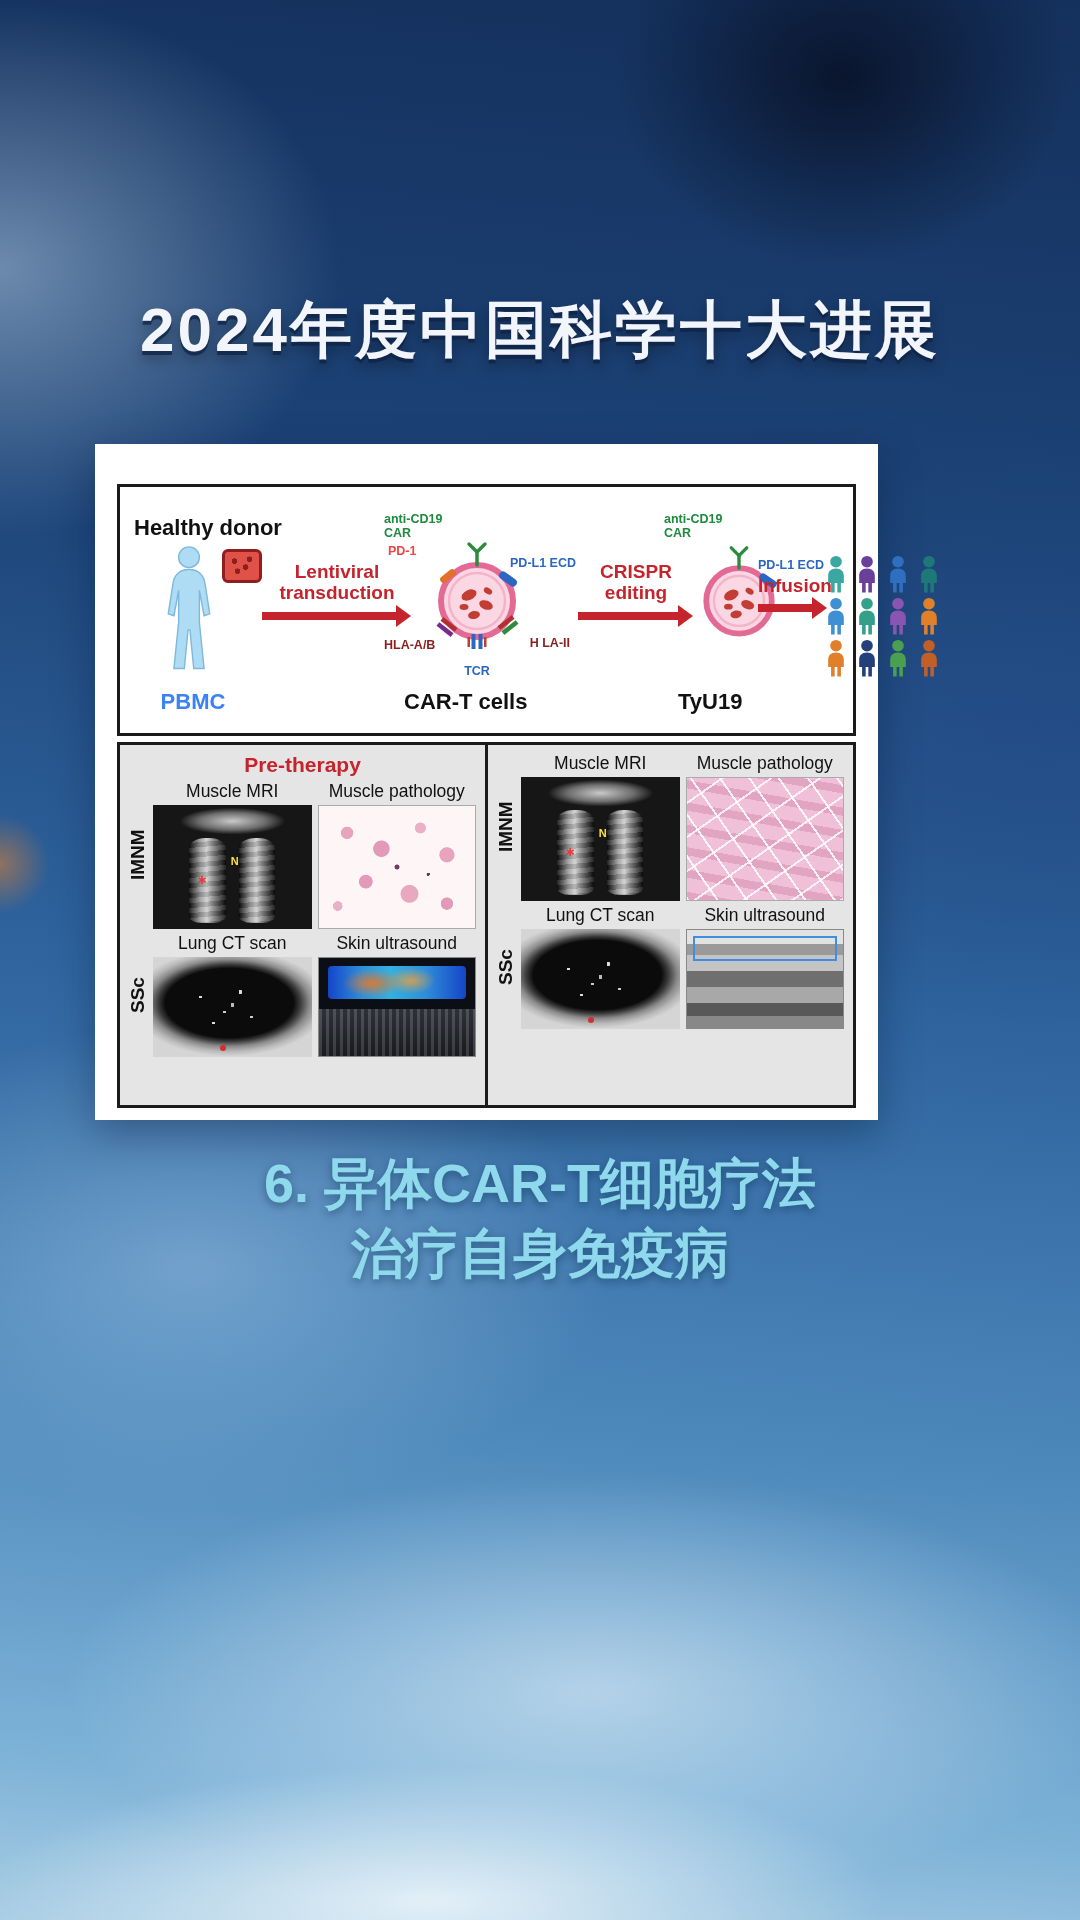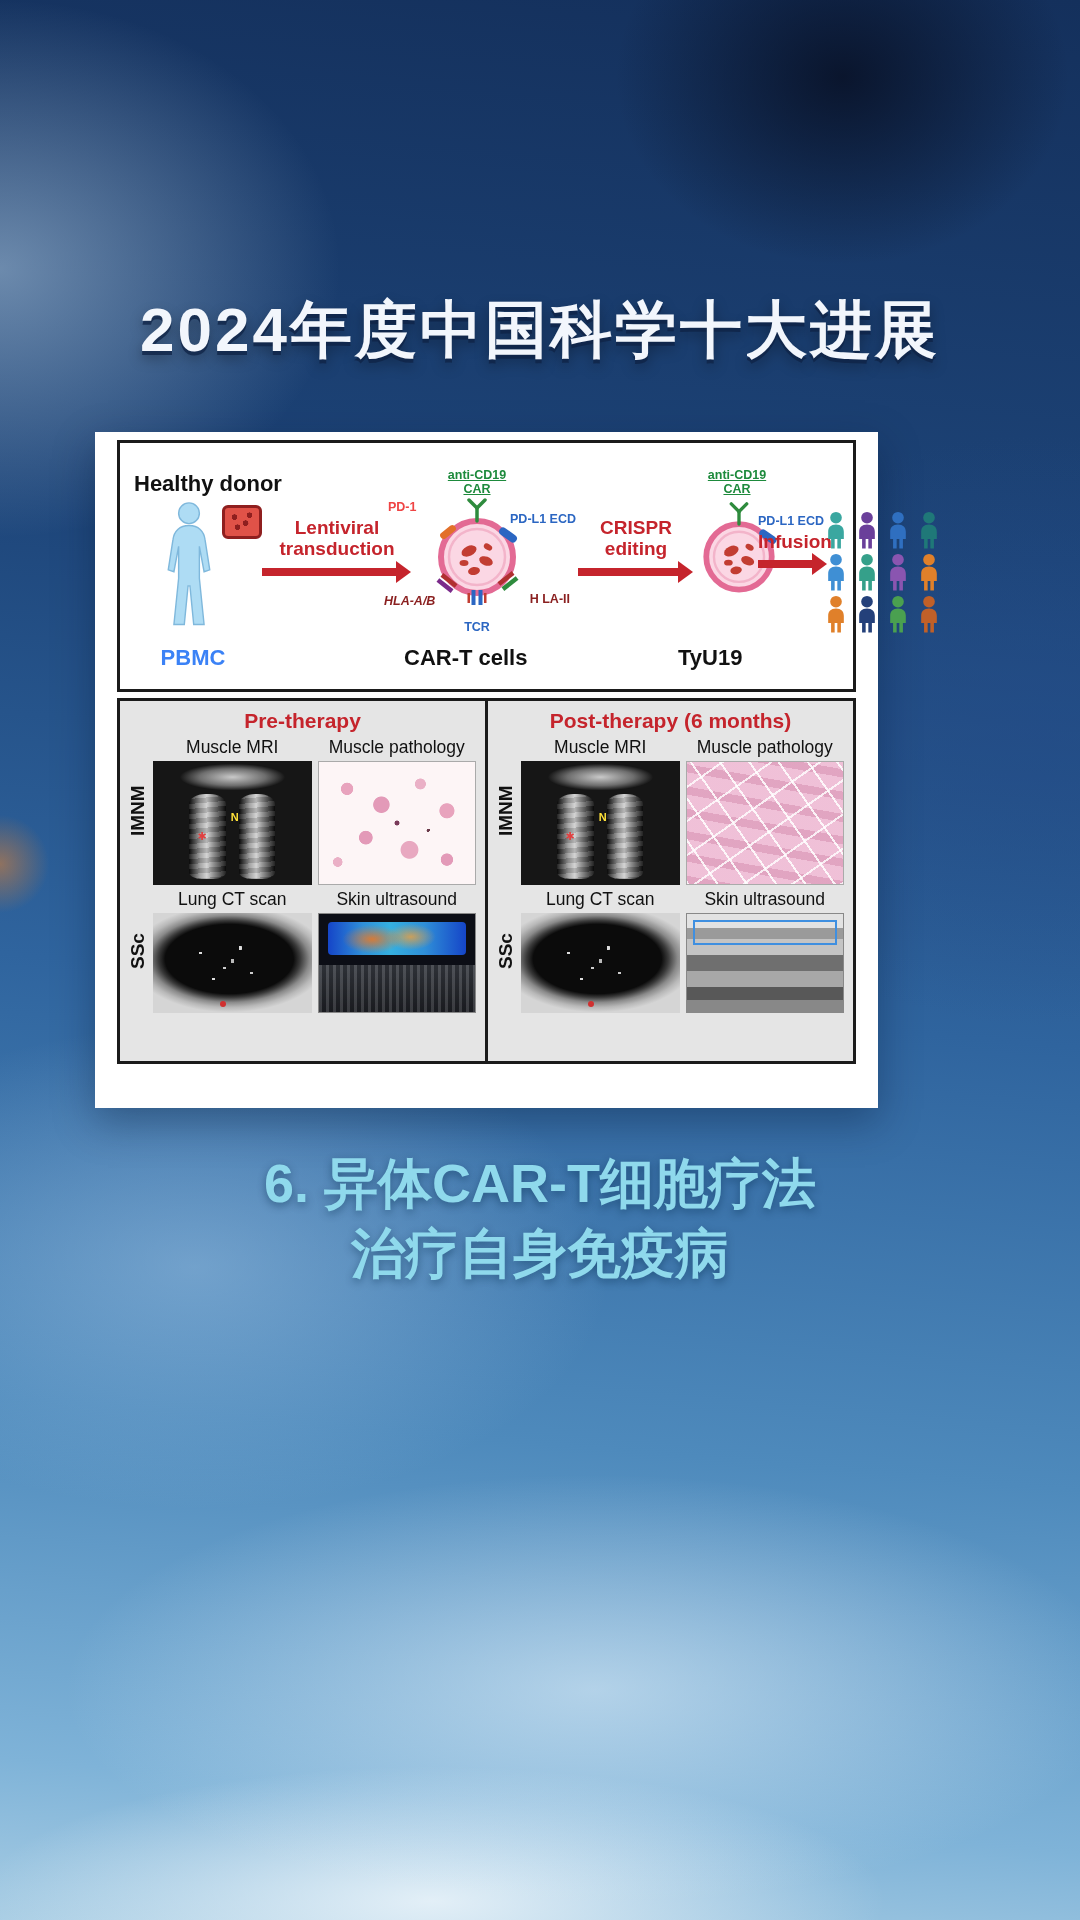--- a/index.html
+++ b/index.html
@@ -20,22 +20,22 @@
       radial-gradient(ellipse 70% 16% at 55% 88%, rgba(225,240,250,.60), transparent 70%),
       radial-gradient(ellipse 60% 10% at 40% 99%, rgba(245,250,253,.80), transparent 70%),
       linear-gradient(185deg,#14305c 0%,#1d4478 28%,#2f649e 52%,#4e8abc 74%,#7fb3d8 92%,#a8cde4 100%);
   }
   .banner-title{
     position:absolute;top:288px;left:0;width:100%;margin:0;text-align:center;
     font-size:62px;font-weight:900;letter-spacing:3px;color:var(--title-white);
     text-shadow:0 4px 0 rgba(15,35,70,.75),0 7px 14px rgba(0,0,0,.35);
   }
   .figure-card{
-    position:absolute;left:95px;top:432px;width:783px;height:676px;box-sizing:border-box;
-    background:#fff;padding:8px 22px;box-shadow:0 14px 38px rgba(0,20,50,.35);
+    position:absolute;left:95px;top:444px;width:783px;height:676px;box-sizing:border-box;
+    background:#fff;padding:40px 22px;box-shadow:0 14px 38px rgba(0,20,50,.35);
   }
   
   .flow-panel{position:relative;width:100%;height:252px;border:3px solid #1b1b1b;box-sizing:border-box;background:#fff;}
   .donor-title{position:absolute;left:14px;top:28px;font-size:22px;font-weight:bold;color:#111;}
   .donor-person{position:absolute;left:36px;top:58px;width:66px;height:132px;}
   .blood-bag{position:absolute;left:102px;top:62px;width:40px;height:34px;background:#e05248;border:3px solid #8f1f1f;border-radius:6px;box-sizing:border-box;}
   .blood-bag::before{content:'';position:absolute;inset:2px;border-radius:3px;
     background:
       radial-gradient(circle 3px at 25% 30%, #8f1f1f 90%, transparent),
       radial-gradient(circle 3px at 62% 55%, #8f1f1f 90%, transparent),
@@ -50,28 +50,28 @@
   .step2{left:458px;top:74px;width:116px;}
   .step3{left:638px;top:88px;width:70px;}
   .step-text{display:block;color:var(--accent-red);font-weight:bold;font-size:19px;line-height:1.12;}
   .arrow{position:relative;height:8px;background:var(--accent-red);margin:8px 16px 0 0;}
   .arrow::after{content:'';position:absolute;right:-15px;top:50%;transform:translateY(-50%);
     border-top:11px solid transparent;border-bottom:11px solid transparent;border-left:15px solid var(--accent-red);}
   .cell-group{position:absolute;top:26px;}
   .cart-group{left:264px;width:186px;height:176px;}
   .tyu-group{left:544px;width:146px;height:160px;}
   .r-label{position:absolute;font-weight:bold;font-size:12.5px;line-height:1.1;white-space:nowrap;}
-  .r-label.anti{left:0;right:0;top:0;text-align:center;color:#1d8a3c;text-decoration:underline;}
+  .r-label.anti{left:0;right:0;top:0;text-align:left;color:#1d8a3c;}
   .r-label.anti span{display:block;}
   .r-label.red{color:#ef4444;}
   .r-label.blue{color:#2b66c2;}
   .r-label.maroon{color:#8a1f1f;}
   .pd1{left:4px;top:32px;}
   .pdl1{right:-6px;top:44px;}
-  .hlaab{left:0;top:126px;font-style:italic;}
+  .hlaab{left:0;top:126px;}
   .hlaii{right:0;top:124px;}
   .tcr{left:0;right:0;top:152px;text-align:center;}
   .cart-svg{position:absolute;left:30px;top:28px;width:126px;height:120px;}
   .tyu-svg{position:absolute;left:22px;top:32px;width:106px;height:104px;}
   .tyu-pdl1{right:-14px;top:46px;}
   .patients-title{position:absolute;left:652px;top:12px;width:180px;text-align:center;font-size:21px;font-weight:bold;color:#111;line-height:1.18;}
   .patients-title span{display:block;}
   .patients-grid{position:absolute;left:702px;top:68px;display:grid;grid-template-columns:repeat(4,28px);gap:4px 3px;}
   .patient-icon{width:28px;height:38px;display:block;}
   
@@ -335,21 +335,20 @@
             <div class="med-img img-ct"></div>
           </div>
           <div class="img-col">
             <div class="img-label">Skin ultrasound</div>
             <div class="med-img img-us img-us-pre"></div>
           </div>
         </div>
       </section>
 
       <section class="therapy-half post">
-        <div class="therapy-title">Post-therapy (6 months)</div>
         <div class="therapy-row trow1">
           <div class="row-label">IMNM</div>
           <div class="img-col">
             <div class="img-label">Muscle MRI</div>
             <div class="med-img img-mri">
               <span class="mri-star">✱</span>
               <span class="mri-n">N</span>
             </div>
           </div>
           <div class="img-col">

